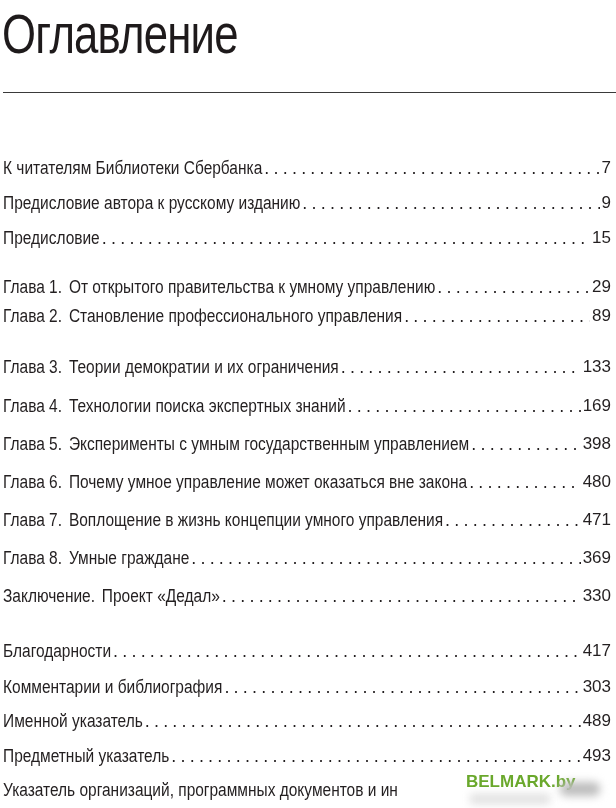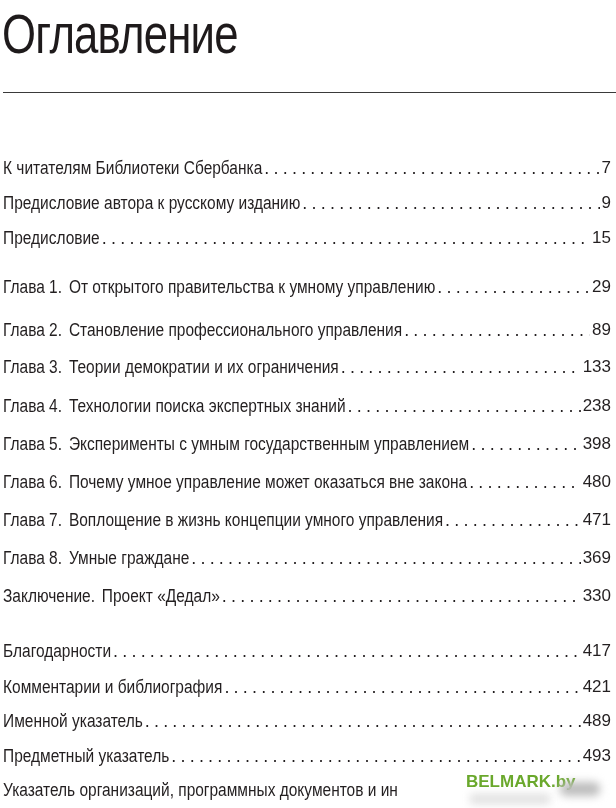--- a/index.html
+++ b/index.html
@@ -90,21 +90,21 @@
   <div class="row" style="top:275px">
     <div class="content">
       <span class="lbl-wrap" style="margin-right: -70.42px;">
           <span class="chap">Глава 1.</span>
           <span class="label">От открытого правительства к умному управлению</span>
         </span>
       <span class="leader">.......................................................................</span>
       <span class="page">29</span>
     </div>
   </div>
-  <div class="row" style="top:318px">
+  <div class="row" style="top:304px">
     <div class="content">
       <span class="lbl-wrap" style="margin-right: -64.96px;">
           <span class="chap">Глава 2.</span>
           <span class="label">Становление профессионального управления</span>
         </span>
       <span class="leader">.......................................................................</span>
       <span class="page">89</span>
     </div>
   </div>
   <div class="row" style="top:355px">
@@ -117,21 +117,21 @@
       <span class="page">133</span>
     </div>
   </div>
   <div class="row" style="top:394px">
     <div class="content">
       <span class="lbl-wrap" style="margin-right: -55.72px;">
           <span class="chap">Глава 4.</span>
           <span class="label">Технологии поиска экспертных знаний</span>
         </span>
       <span class="leader">.......................................................................</span>
-      <span class="page">238</span>
+      <span class="page">169</span>
     </div>
   </div>
   <div class="row" style="top:432px">
     <div class="content">
       <span class="lbl-wrap" style="margin-right: -75.88px;">
           <span class="chap">Глава 5.</span>
           <span class="label">Эксперименты с умным государственным управлением</span>
         </span>
       <span class="leader">.......................................................................</span>
       <span class="page">398</span>
@@ -186,21 +186,21 @@
       <span class="leader">.......................................................................</span>
       <span class="page">417</span>
     </div>
   </div>
   <div class="row" style="top:675px">
     <div class="content">
       <span class="lbl-wrap" style="margin-right: -35.7px;">
           <span class="label">Комментарии и библиография</span>
         </span>
       <span class="leader">.......................................................................</span>
-      <span class="page">421</span>
+      <span class="page">303</span>
     </div>
   </div>
   <div class="row" style="top:709px">
     <div class="content">
       <span class="lbl-wrap" style="margin-right: -22.82px;">
           <span class="label">Именной указатель</span>
         </span>
       <span class="leader">.......................................................................</span>
       <span class="page">489</span>
     </div>

